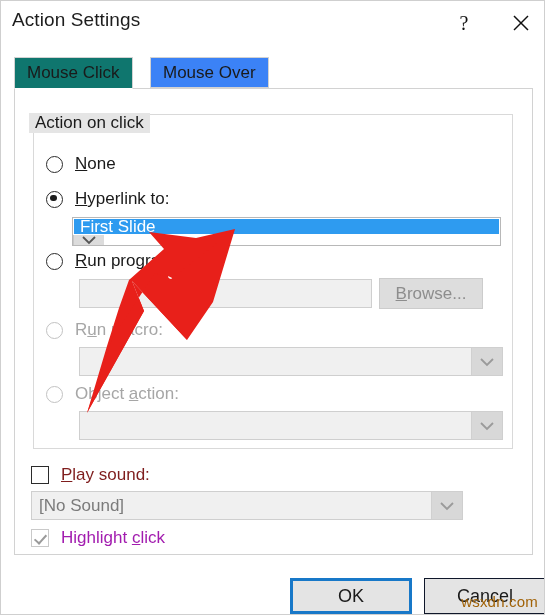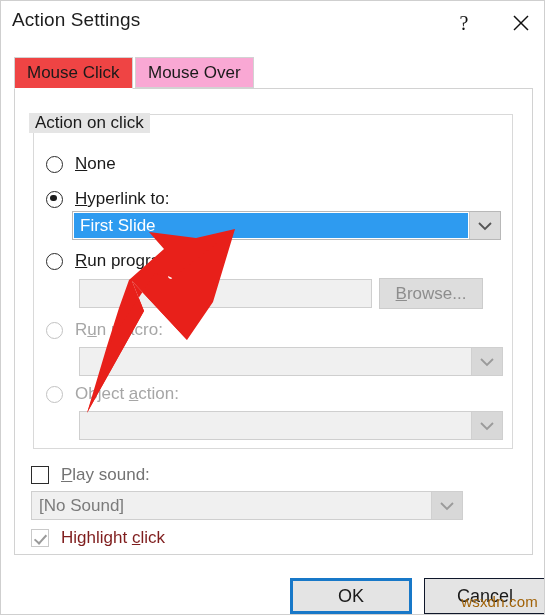--- a/index.html
+++ b/index.html
@@ -80,29 +80,29 @@
     justify-content: center;
     font-size: 17px;
     color: #1a1a1a;
     border: 1px solid #d2d2d2;
     background: #f0f0f0;
     padding: 0 12px;
     white-space: nowrap;
   }
   .tab.active {
     left: 0;
-    background: #ef4444;
+    background: #0f766e;
     border-bottom: 1px solid #ffffff;
     z-index: 3;
     font-weight: 400;
     height: 32px;
   }
   .tab.inactive {
-    left: 121px;
-    background: #f9a8d4;
+    left: 136px;
+    background: #3b82f6;
     border-bottom: 1px solid #d2d2d2;
     z-index: 1;
   }
 
   
   .tabpage {
     position: absolute;
     left: 13px;
     top: 87px;
     width: 519px;
@@ -191,24 +191,24 @@
     position: absolute;
     left: 5px; top: 1.5px;
     width: 5px; height: 10px;
     border: solid #9a9a9a;
     border-width: 0 2px 2px 0;
     transform: rotate(42deg);
   }
   .check-label {
     margin-left: 12px;
     font-size: 17px;
-    color: #737373;
-    white-space: nowrap;
-  }
-  .check-label.disabled { color: #7f1d1d; text-align: center; }
+    color: #7f1d1d;
+    white-space: nowrap;
+  }
+  .check-label.disabled { color: #a21caf; text-align: center; }
   .check-label u { text-decoration: underline; }
 
   
   .combo {
     position: absolute;
     height: 29px;
     box-sizing: border-box;
     display: flex;
     align-items: stretch;
     border: 1px solid #cfcfcf;
@@ -355,21 +355,21 @@
   <div class="radio-row" style="top:153px;">
     <span class="radio"></span>
     <span class="radio-label"><u>N</u>one</span>
   </div>
 
   <div class="radio-row" style="top:188px;">
     <span class="radio checked"></span>
     <span class="radio-label"><u>H</u>yperlink to:</span>
   </div>
 
-  <div class="combo selected" style="left:71px; top:210px; width:429px;">
+  <div class="combo selected" style="left:71px; top:216px; width:429px;flex-direction:column;">
     <div class="field">First Slide</div>
     <div class="arrow">
       <svg width="16" height="10" viewBox="0 0 16 10" aria-hidden="true">
         <polyline points="2,2 8,8 14,2" fill="none" stroke="#555555" stroke-width="1.8"></polyline>
       </svg>
     </div>
   </div>
 
   <div class="radio-row" style="top:250px;">
     <span class="radio"></span>

